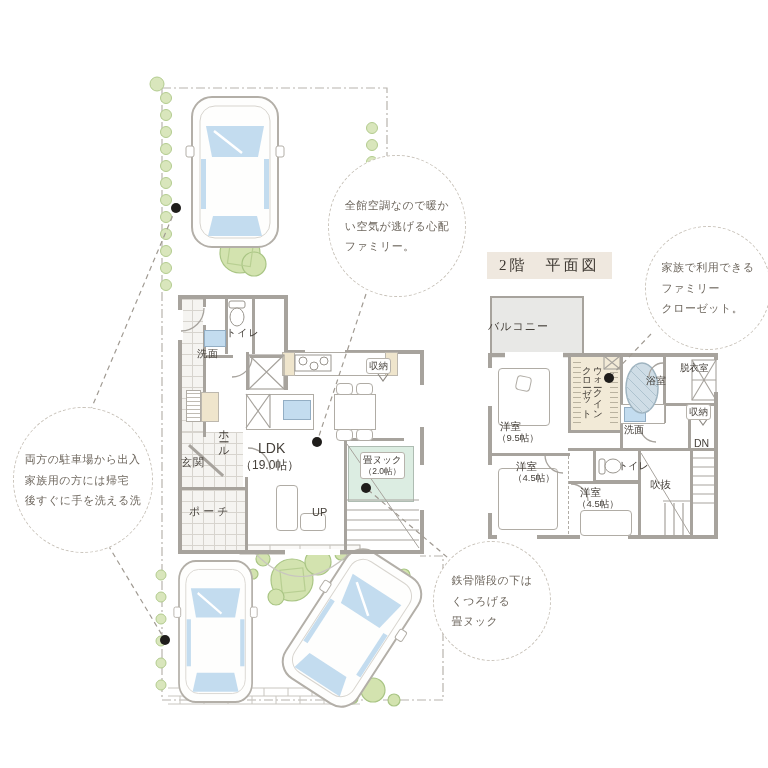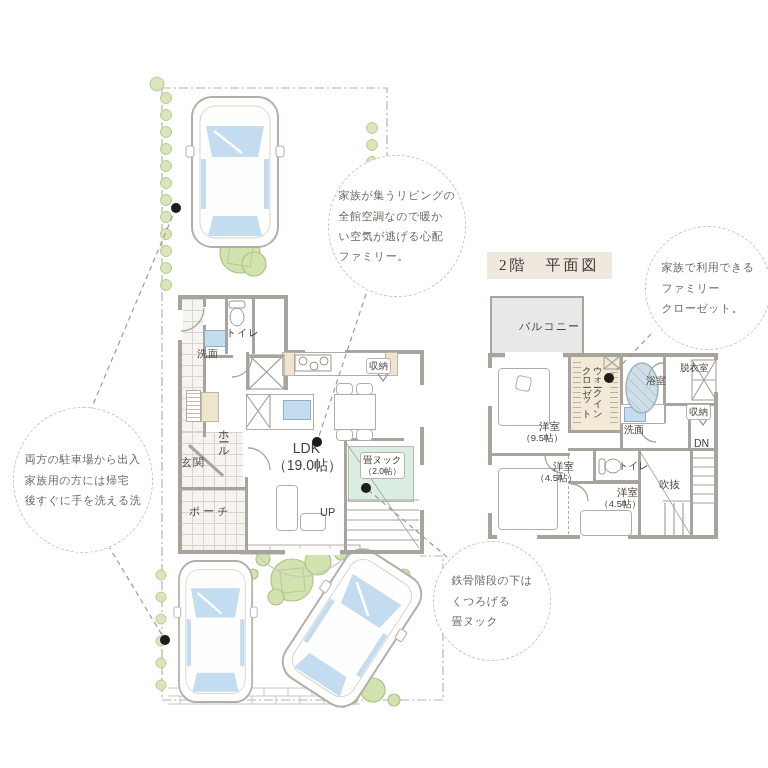--- a/index.html
+++ b/index.html
@@ -11,21 +11,21 @@
   .win{position:absolute;}
   .win.h{background:linear-gradient(#fff 42%,#b3afa8 42%,#b3afa8 58%,#fff 58%);}
   .win.v{background:linear-gradient(90deg,#fff 42%,#b3afa8 42%,#b3afa8 58%,#fff 58%);}
   
   .tile{position:absolute;background-color:#f5f4f1;
     background-image:linear-gradient(#d7d4ce 1px,transparent 1px),
                      linear-gradient(90deg,#d7d4ce 1px,transparent 1px);
     background-size:11px 11px;}
   
   .lbl{position:absolute;font-size:11px;letter-spacing:1px;color:#46413b;white-space:nowrap;z-index:14;}
-  .lbl.c{text-align:right;}
+  .lbl.c{text-align:left;}
   .pill{position:absolute;background:#fff;border:1px solid #b7b3ac;border-radius:3px;
         font-size:9.5px;color:#46413b;text-align:center;line-height:1.25;padding:1px 2px;
         white-space:nowrap;z-index:14;}
   .vtext{writing-mode:vertical-rl;text-orientation:upright;letter-spacing:2px;}
   .furn{position:absolute;background:#fff;border:1.5px solid #b0aca5;border-radius:4px;}
   .blue{position:absolute;background:#c3dcef;border:1px solid #93aec4;}
   .beige{position:absolute;background:#efe5cc;border:1px solid #bdb8ae;}
   .hatchv{position:absolute;background:repeating-linear-gradient(0deg,#fff 0 3px,#c0bcb4 3px 4px);border:1px solid #b0aca5;}
   .comb{position:absolute;background:repeating-linear-gradient(0deg,#f2ead7 0 4px,#b9b29f 4px 5px);}
   
@@ -185,27 +185,27 @@
   <div class="furn z8" style="left:356px;top:429px;width:15px;height:10px"></div>
   <div class="furn z8" style="left:276px;top:485px;width:20px;height:44px"></div>
   <div class="furn z8" style="left:300px;top:513px;width:24px;height:16px"></div>
 
   <div class="lbl" style="left:226px;top:326px;font-size:10px">トイレ</div>
   <div class="lbl" style="left:197px;top:347px;font-size:10px">洗面</div>
   <div class="lbl vtext" style="left:216px;top:422px;height:58px;font-size:11px">ホール</div>
   <div class="lbl" style="left:181px;top:455px">玄関</div>
   <div class="lbl" style="left:189px;top:504px;letter-spacing:3px">ポーチ</div>
   <div class="lbl c" style="left:258px;top:440px;width:62px;font-size:14px;letter-spacing:0">LDK</div>
-  <div class="lbl c" style="left:268px;top:457px;width:74px;font-size:14px;letter-spacing:0">（19.0帖）</div>
+  <div class="lbl c" style="left:240px;top:457px;width:74px;font-size:12px;letter-spacing:0">（19.0帖）</div>
   <div class="pill" style="left:366px;top:358px">収納</div>
   <div class="pill" style="left:360px;top:452px">
     <div>畳ヌック</div>
     <div style="font-size:8.5px">（2.0帖）</div>
   </div>
-  <div class="lbl" style="left:320px;top:506px;letter-spacing:0">UP</div>
+  <div class="lbl" style="left:312px;top:506px;letter-spacing:0">UP</div>
 
   <div class="fill" style="left:490px;top:296px;width:90px;height:60px;background:#e8e8e6;border:2px solid #a7a39d;border-bottom:none"></div>
   <div class="fill" style="left:570px;top:356px;width:52px;height:75px;background:#f2ead7"></div>
   <div class="comb" style="left:573px;top:359px;width:8px;height:68px;z-index:4"></div>
   <div class="comb" style="left:610px;top:372px;width:8px;height:55px;z-index:4"></div>
 
   <div class="w z5" style="left:488px;top:353px;width:230px;height:4px"></div>
   <div class="w z5" style="left:488px;top:353px;width:4px;height:186px"></div>
   <div class="w z5" style="left:714px;top:353px;width:4px;height:186px"></div>
   <div class="w z5" style="left:488px;top:535px;width:230px;height:4px"></div>
@@ -340,21 +340,20 @@
       <circle cx="176" cy="208" r="5"></circle>
       <circle cx="165" cy="640" r="5"></circle>
       <circle cx="317" cy="442" r="5"></circle>
       <circle cx="366" cy="488" r="5"></circle>
       <circle cx="609" cy="378" r="5"></circle>
     </g>
   </svg>
 
   <div class="callout" style="left:328px;top:155px;width:136px;height:140px">
     <div class="callout-text">
-      <div>家族が集うリビングの</div>
       <div>全館空調なので暖か</div>
       <div>い空気が逃げる心配</div>
       <div>ファミリー。</div>
     </div>
   </div>
 
   <div class="callout" style="left:13px;top:407px;width:138px;height:144px">
     <div class="callout-text">
       <div>両方の駐車場から出入</div>
       <div>家族用の方には帰宅</div>

